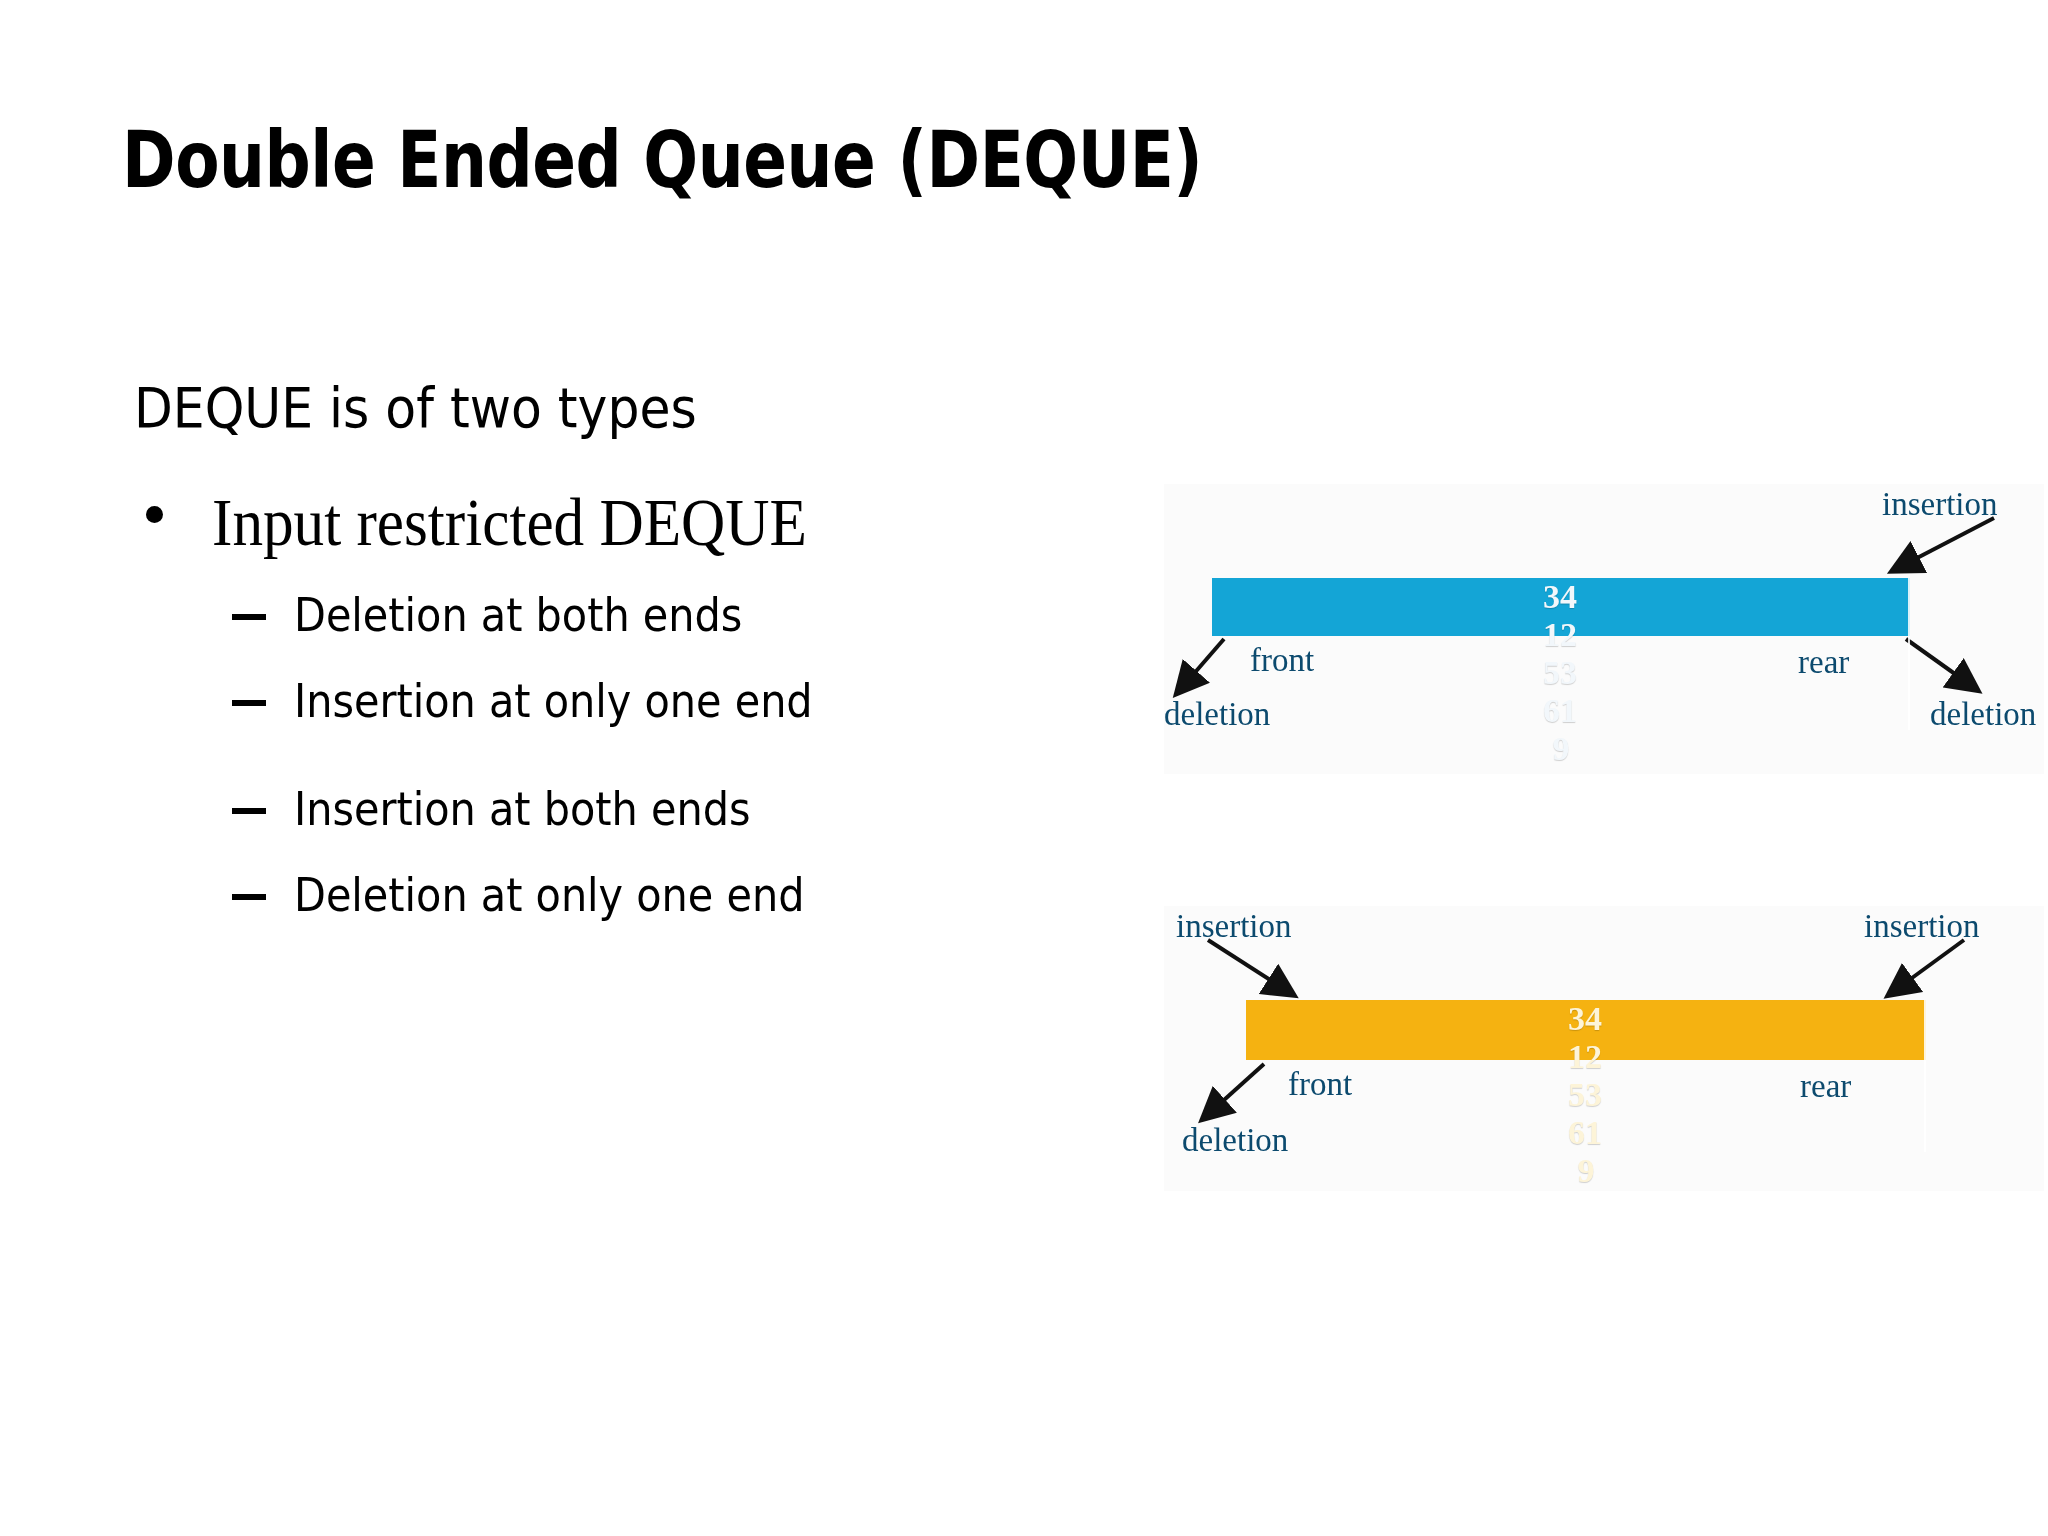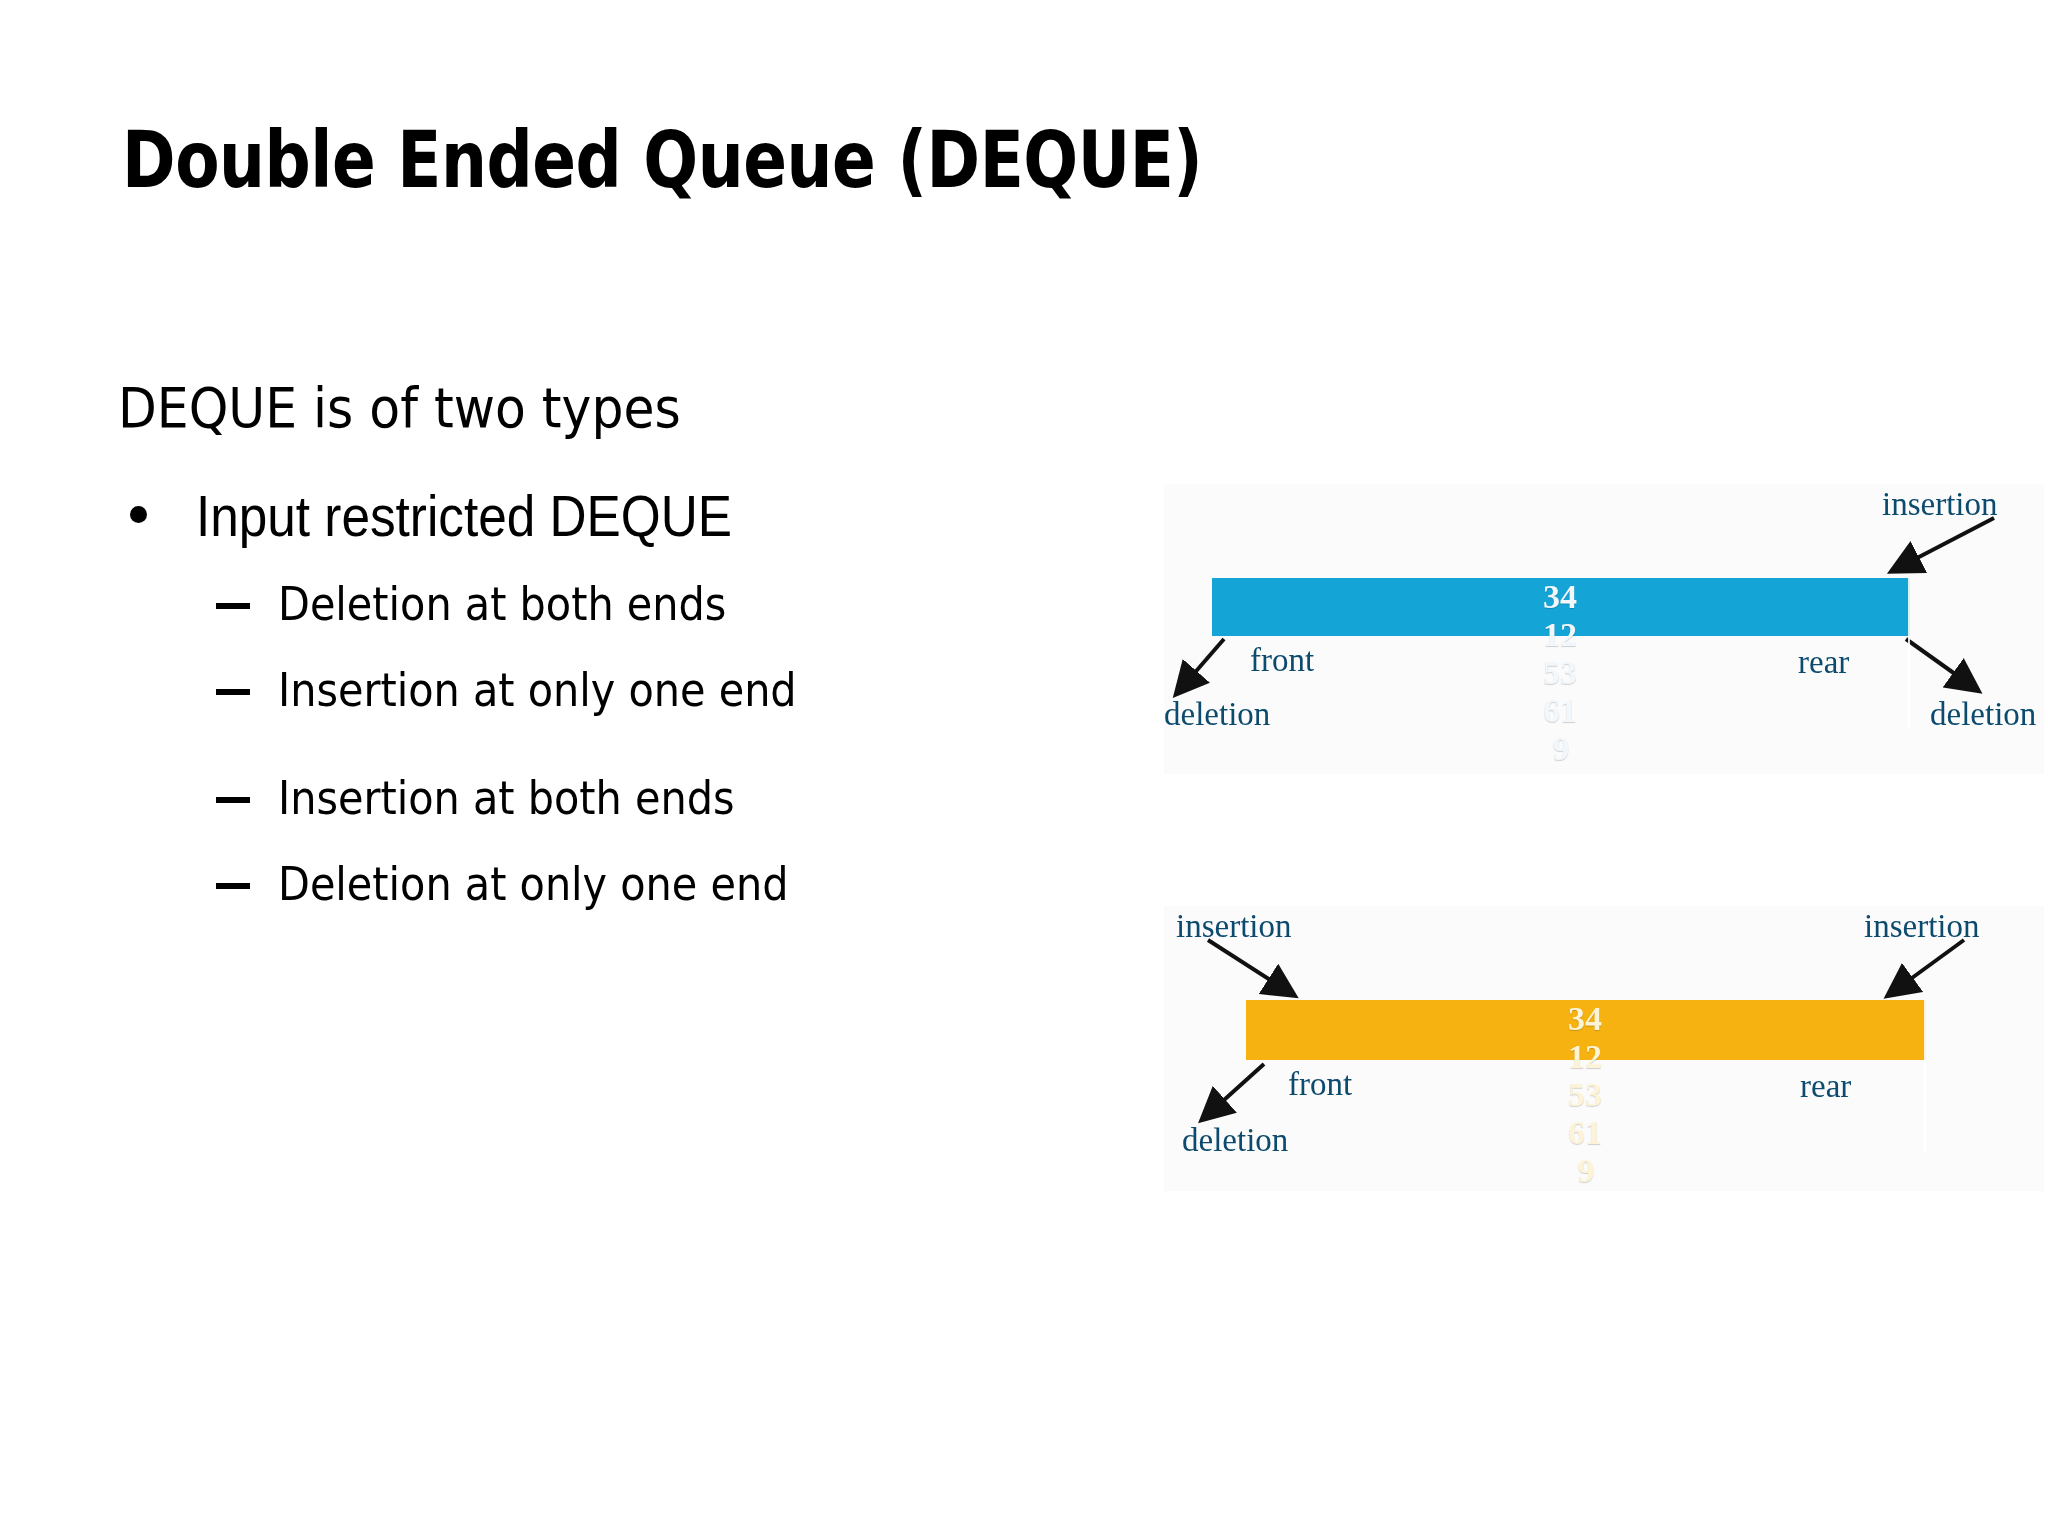--- a/index.html
+++ b/index.html
@@ -36,43 +36,43 @@
     font-family: "DejaVu Sans", sans-serif;
     font-stretch: condensed;
     transform: scaleX(0.92);
     transform-origin: left center;
     white-space: nowrap;
   }
 
   
   .body-col {
     position: absolute;
-    left: 118px;
+    left: 134px;
     top: 380px;
     width: 1050px;
   }
 
   .lead-line {
     font-size: 56px;
     line-height: 1.0;
     color: #000000;
     font-family: "DejaVu Sans", sans-serif;
     transform: scaleX(0.90);
     transform-origin: left center;
     white-space: nowrap;
     margin-bottom: 52px;
   }
 
   .l1-item {
     position: relative;
     padding-left: 78px;
-    font-size: 57px;
+    font-size: 68px;
     line-height: 1.0;
     margin-bottom: 36px;
-    font-family: Liberation Sans, sans-serif;
+    font-family: Liberation Serif, serif;
   }
   .l1-item > .l1-text {
     display: inline-block;
     transform: scaleX(0.90);
     transform-origin: left center;
     white-space: nowrap;
   }
   .l1-bullet {
     position: absolute;
     left: 12px;

